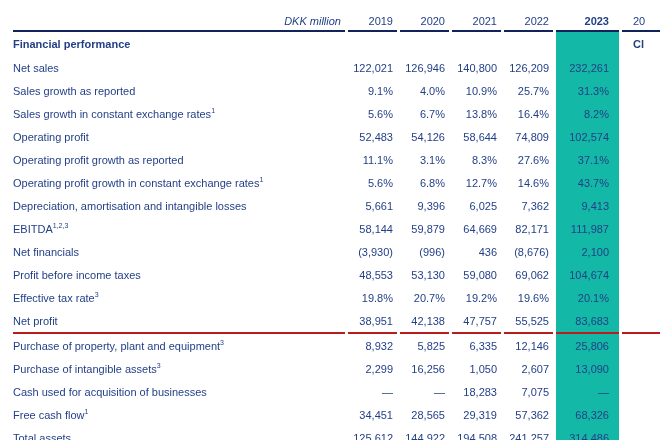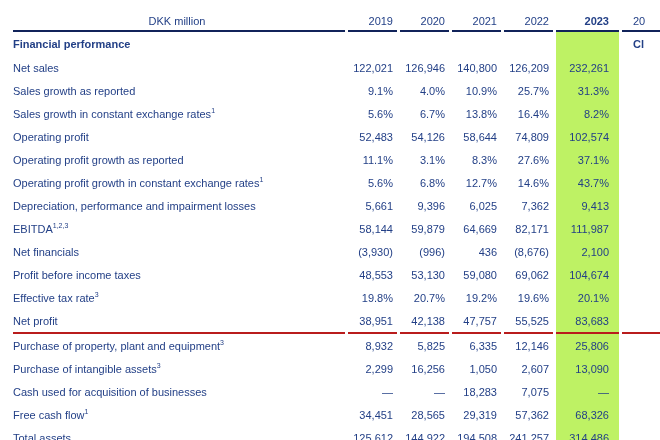--- a/index.html
+++ b/index.html
@@ -35,21 +35,21 @@
   td { margin: 0; }
 
   
   tr.head td {
     height: 17px;
     vertical-align: bottom;
     padding: 0 4px 3px 0;
     border-bottom: 2px solid #11235a;
     white-space: nowrap;
   }
-  tr.head td.label { padding-left: 0; text-align: center; }
+  tr.head td.label { padding-left: 0; text-align: right; font-style: italic; }
   tr.head td.num   { }
   tr.head td.num-hl{ text-align: right; padding-right: 10px; font-weight: bold; margin-top: 48px; }
   tr.head td.clip  { text-align: left; padding-left: 11px; }
 
   
   tr.section td {
     height: 22px;
     vertical-align: middle;
     font-weight: bold;
     white-space: nowrap;
@@ -61,21 +61,21 @@
   tr.datarow td {
     height: 21px;
     vertical-align: middle;
     white-space: nowrap;
   }
   td.label { text-align: left; padding: 0; }
   td.num   { text-align: right; padding-right: 4px; }
   td.num.hl{ padding-right: 10px; }
   td.clip  { padding-left: 11px; }
 
-  .hl { background: #bef264; }
+  .hl { background: #14b8a6; }
 
   tr.rule-after td { border-bottom: 2px solid #b91c1c; }
 
   sup {
     font-size: 7px;
     line-height: 0;
     vertical-align: super;
     letter-spacing: 0;
   }
 </style>
@@ -161,21 +161,21 @@
         <tr class="datarow">
           <td class="label">Operating profit growth in constant exchange rates<sup>1</sup></td>
           <td class="num">5.6%</td>
           <td class="num">6.8%</td>
           <td class="num">12.7%</td>
           <td class="num">14.6%</td>
           <td class="num hl">43.7%</td>
           <td class="clip"></td>
         </tr>
         <tr class="datarow">
-          <td class="label">Depreciation, performance and impairment losses</td>
+          <td class="label">Depreciation, amortisation and intangible losses</td>
           <td class="num">5,661</td>
           <td class="num">9,396</td>
           <td class="num">6,025</td>
           <td class="num">7,362</td>
           <td class="num hl">9,413</td>
           <td class="clip"></td>
         </tr>
         <tr class="datarow">
           <td class="label">EBITDA<sup>1,2,3</sup></td>
           <td class="num">58,144</td>

